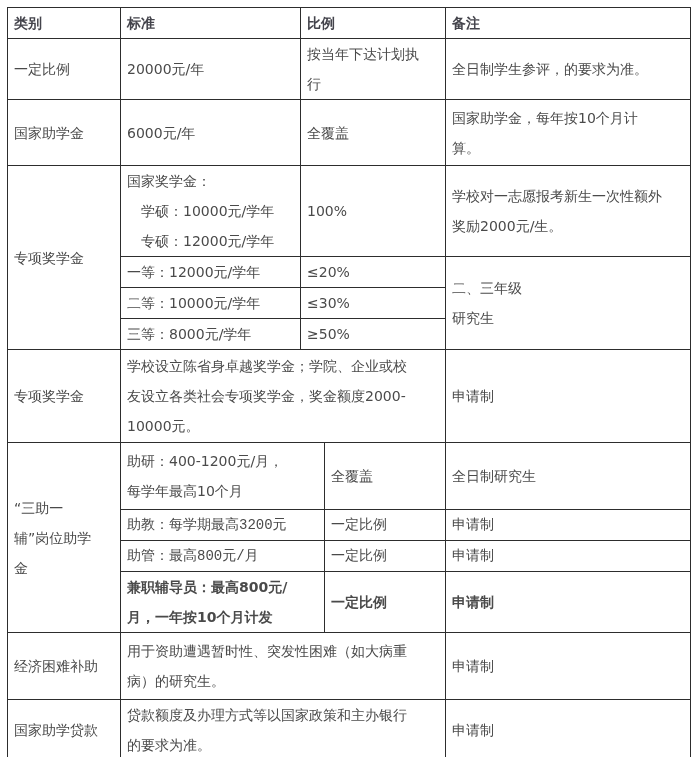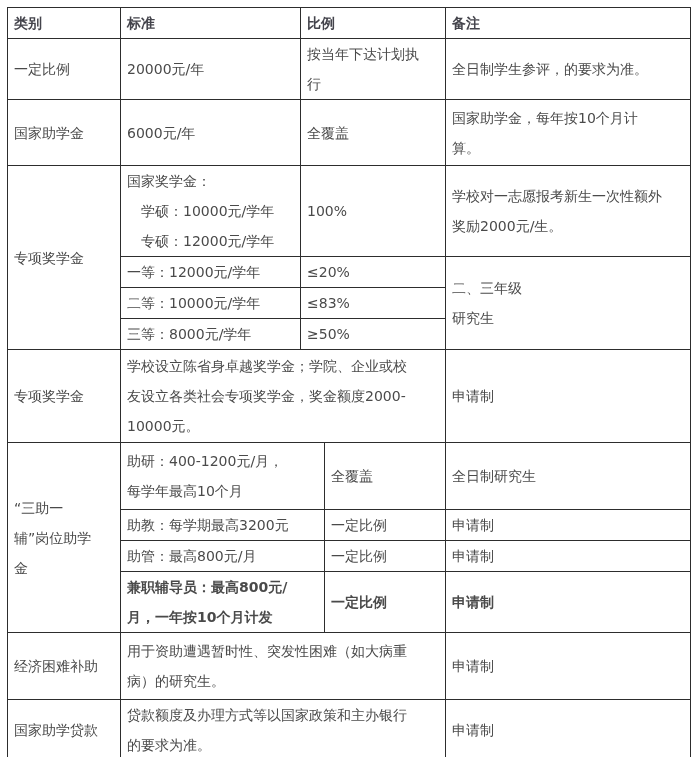--- a/index.html
+++ b/index.html
@@ -43,21 +43,21 @@
     font-weight:bold;
     color:var(--head-color);
   }
   tr.r-head{height:30px;}
   tr.r1{height:60px;}
   tr.r2{height:66px;}
   tr.r3a{height:89px;}
   tr.r3s{height:31px;}
   tr.r4{height:93px;}
   tr.r5a{height:67px;}
-  tr.r5s{height:31px;}
+  tr.r5s{height:31px;font-family:Liberation Mono, monospace;}
   tr.r5d{height:61px;font-weight:bold;}
   tr.r6{height:67px;}
   tr.r7{height:59px;}
 </style>
 </head>
 <body>
 
 <div class="page">
   <table class="sch">
     <colgroup>
@@ -104,21 +104,21 @@
 
     <tr class="r3s">
       <td class="left">一等：12000元/学年</td>
       <td colspan="2">≤20%</td>
       <td rowspan="3" class="pre">二、三年级
 研究生</td>
     </tr>
 
     <tr class="r3s">
       <td class="left">二等：10000元/学年</td>
-      <td colspan="2">≤83%</td>
+      <td colspan="2">≤30%</td>
     </tr>
 
     <tr class="r3s">
       <td class="left">三等：8000元/学年</td>
       <td colspan="2">≥50%</td>
     </tr>
 
     <tr class="r4">
       <td>专项奖学金</td>
       <td colspan="3" class="left pre">学校设立陈省身卓越奖学金；学院、企业或校

